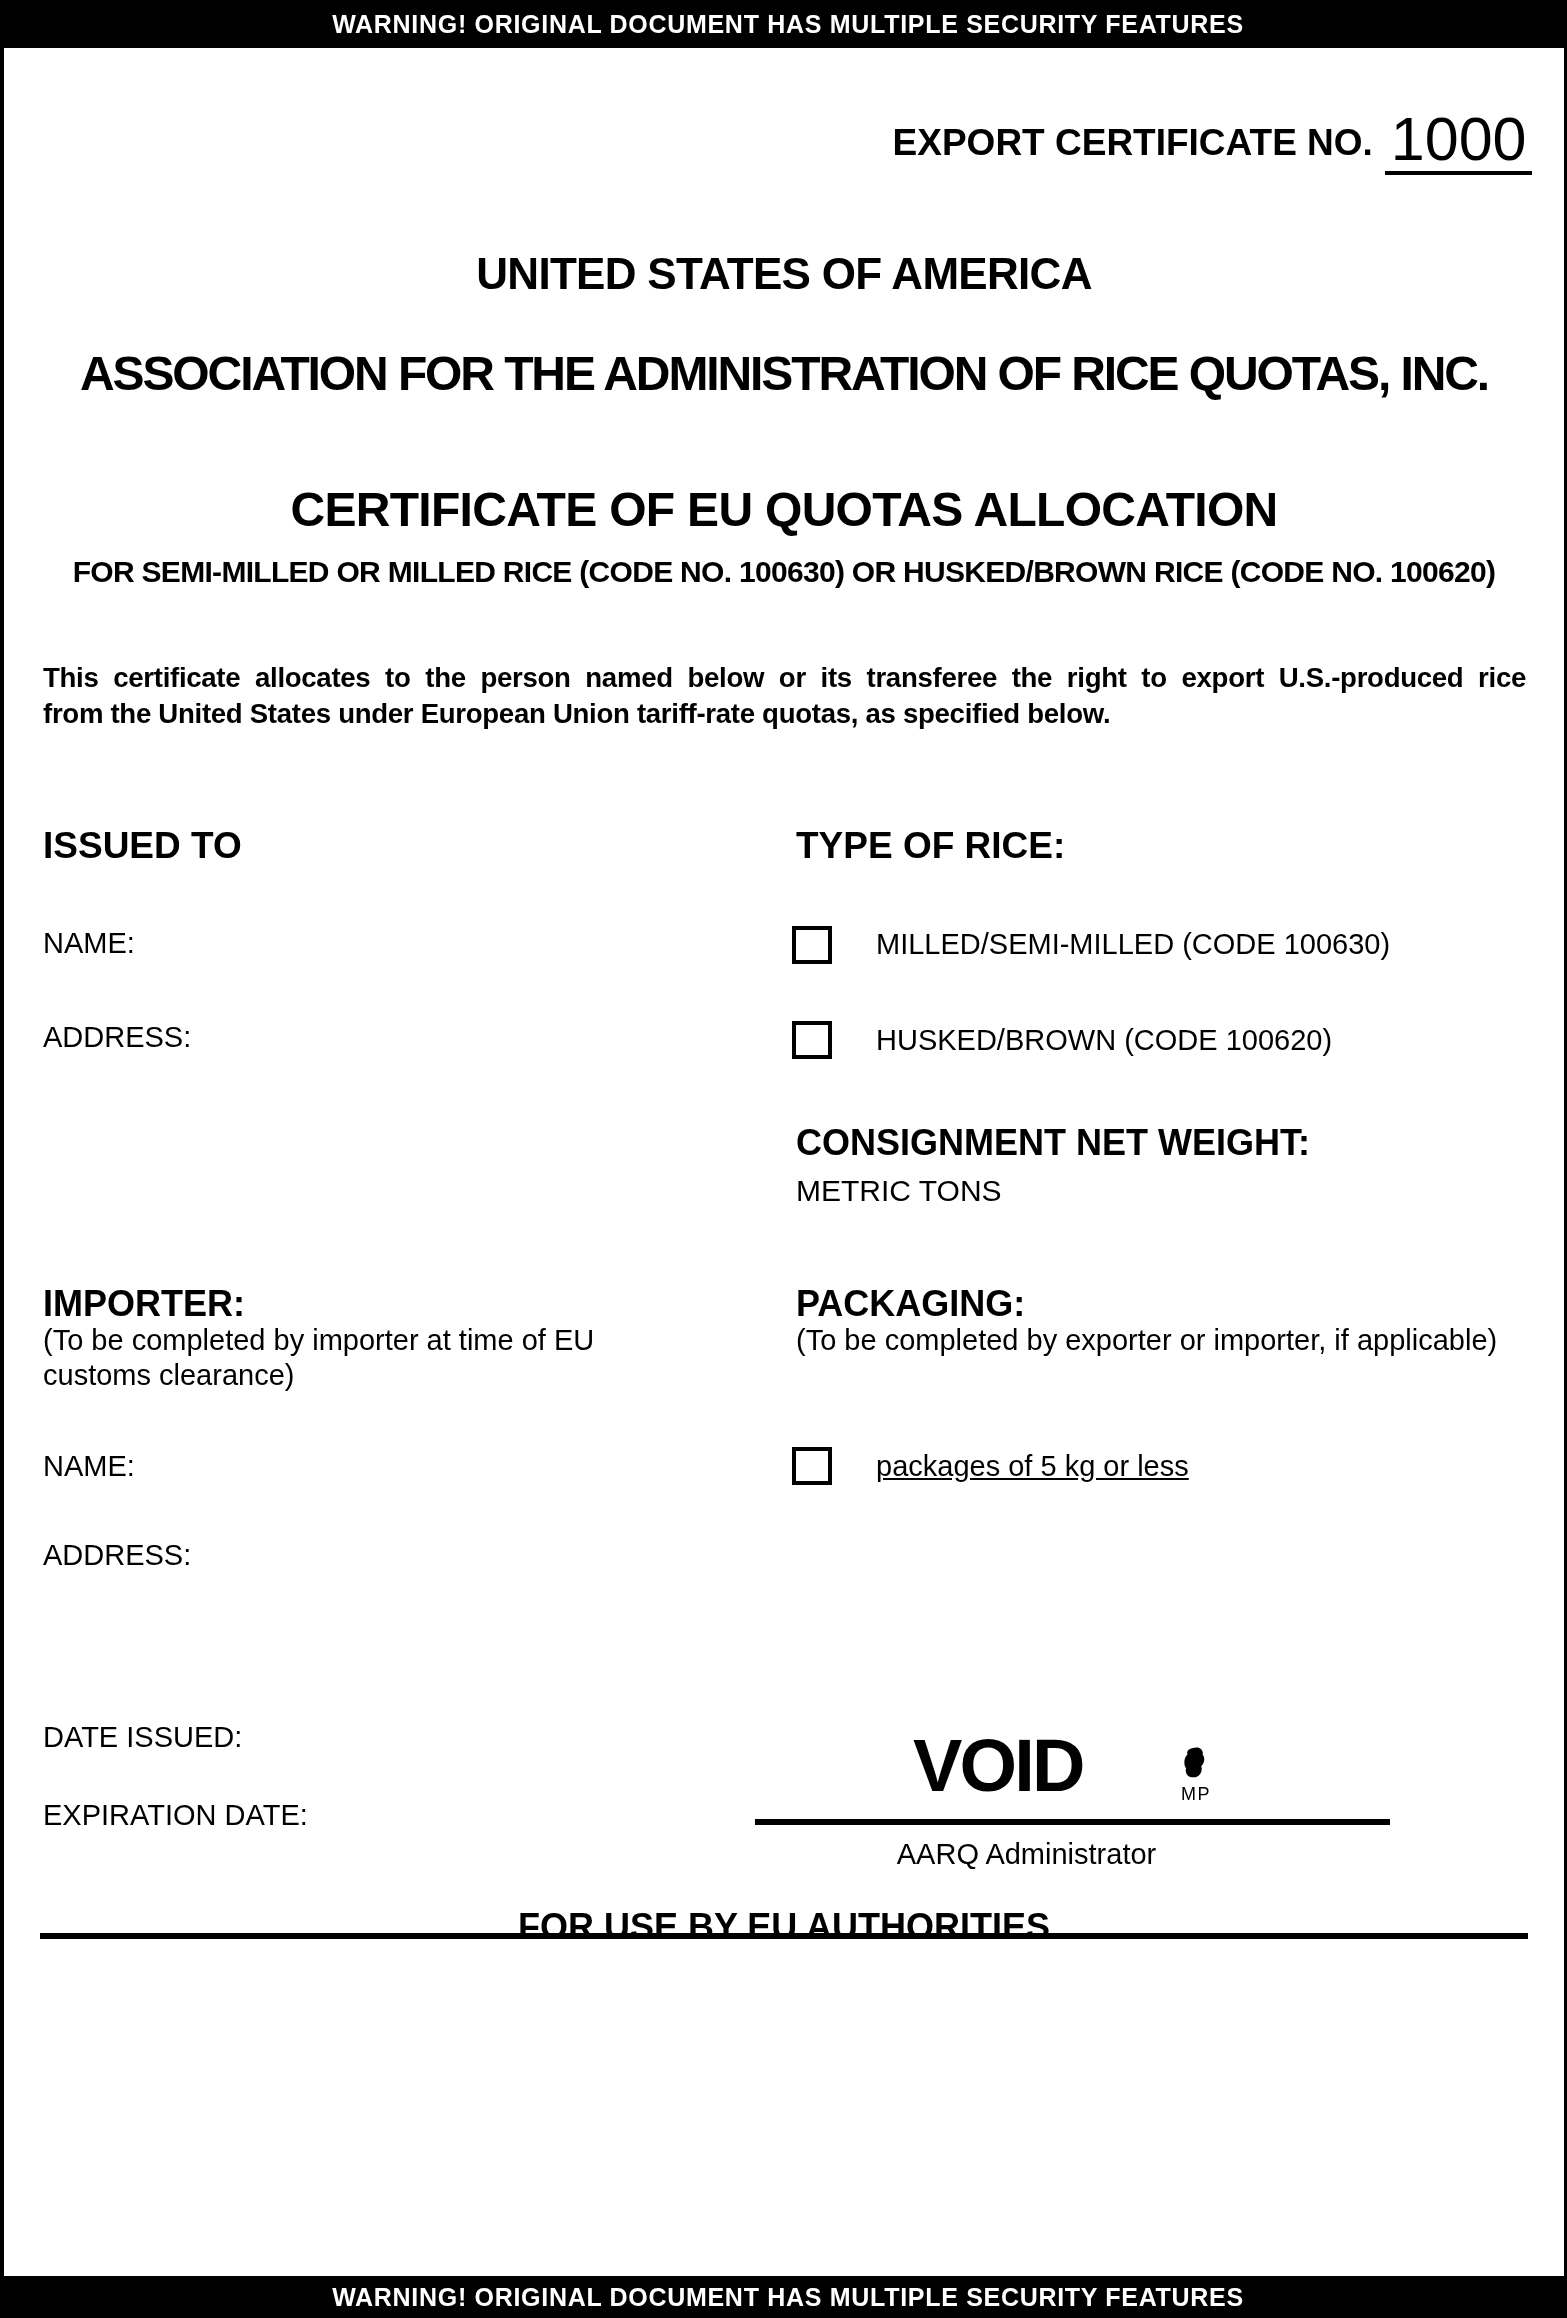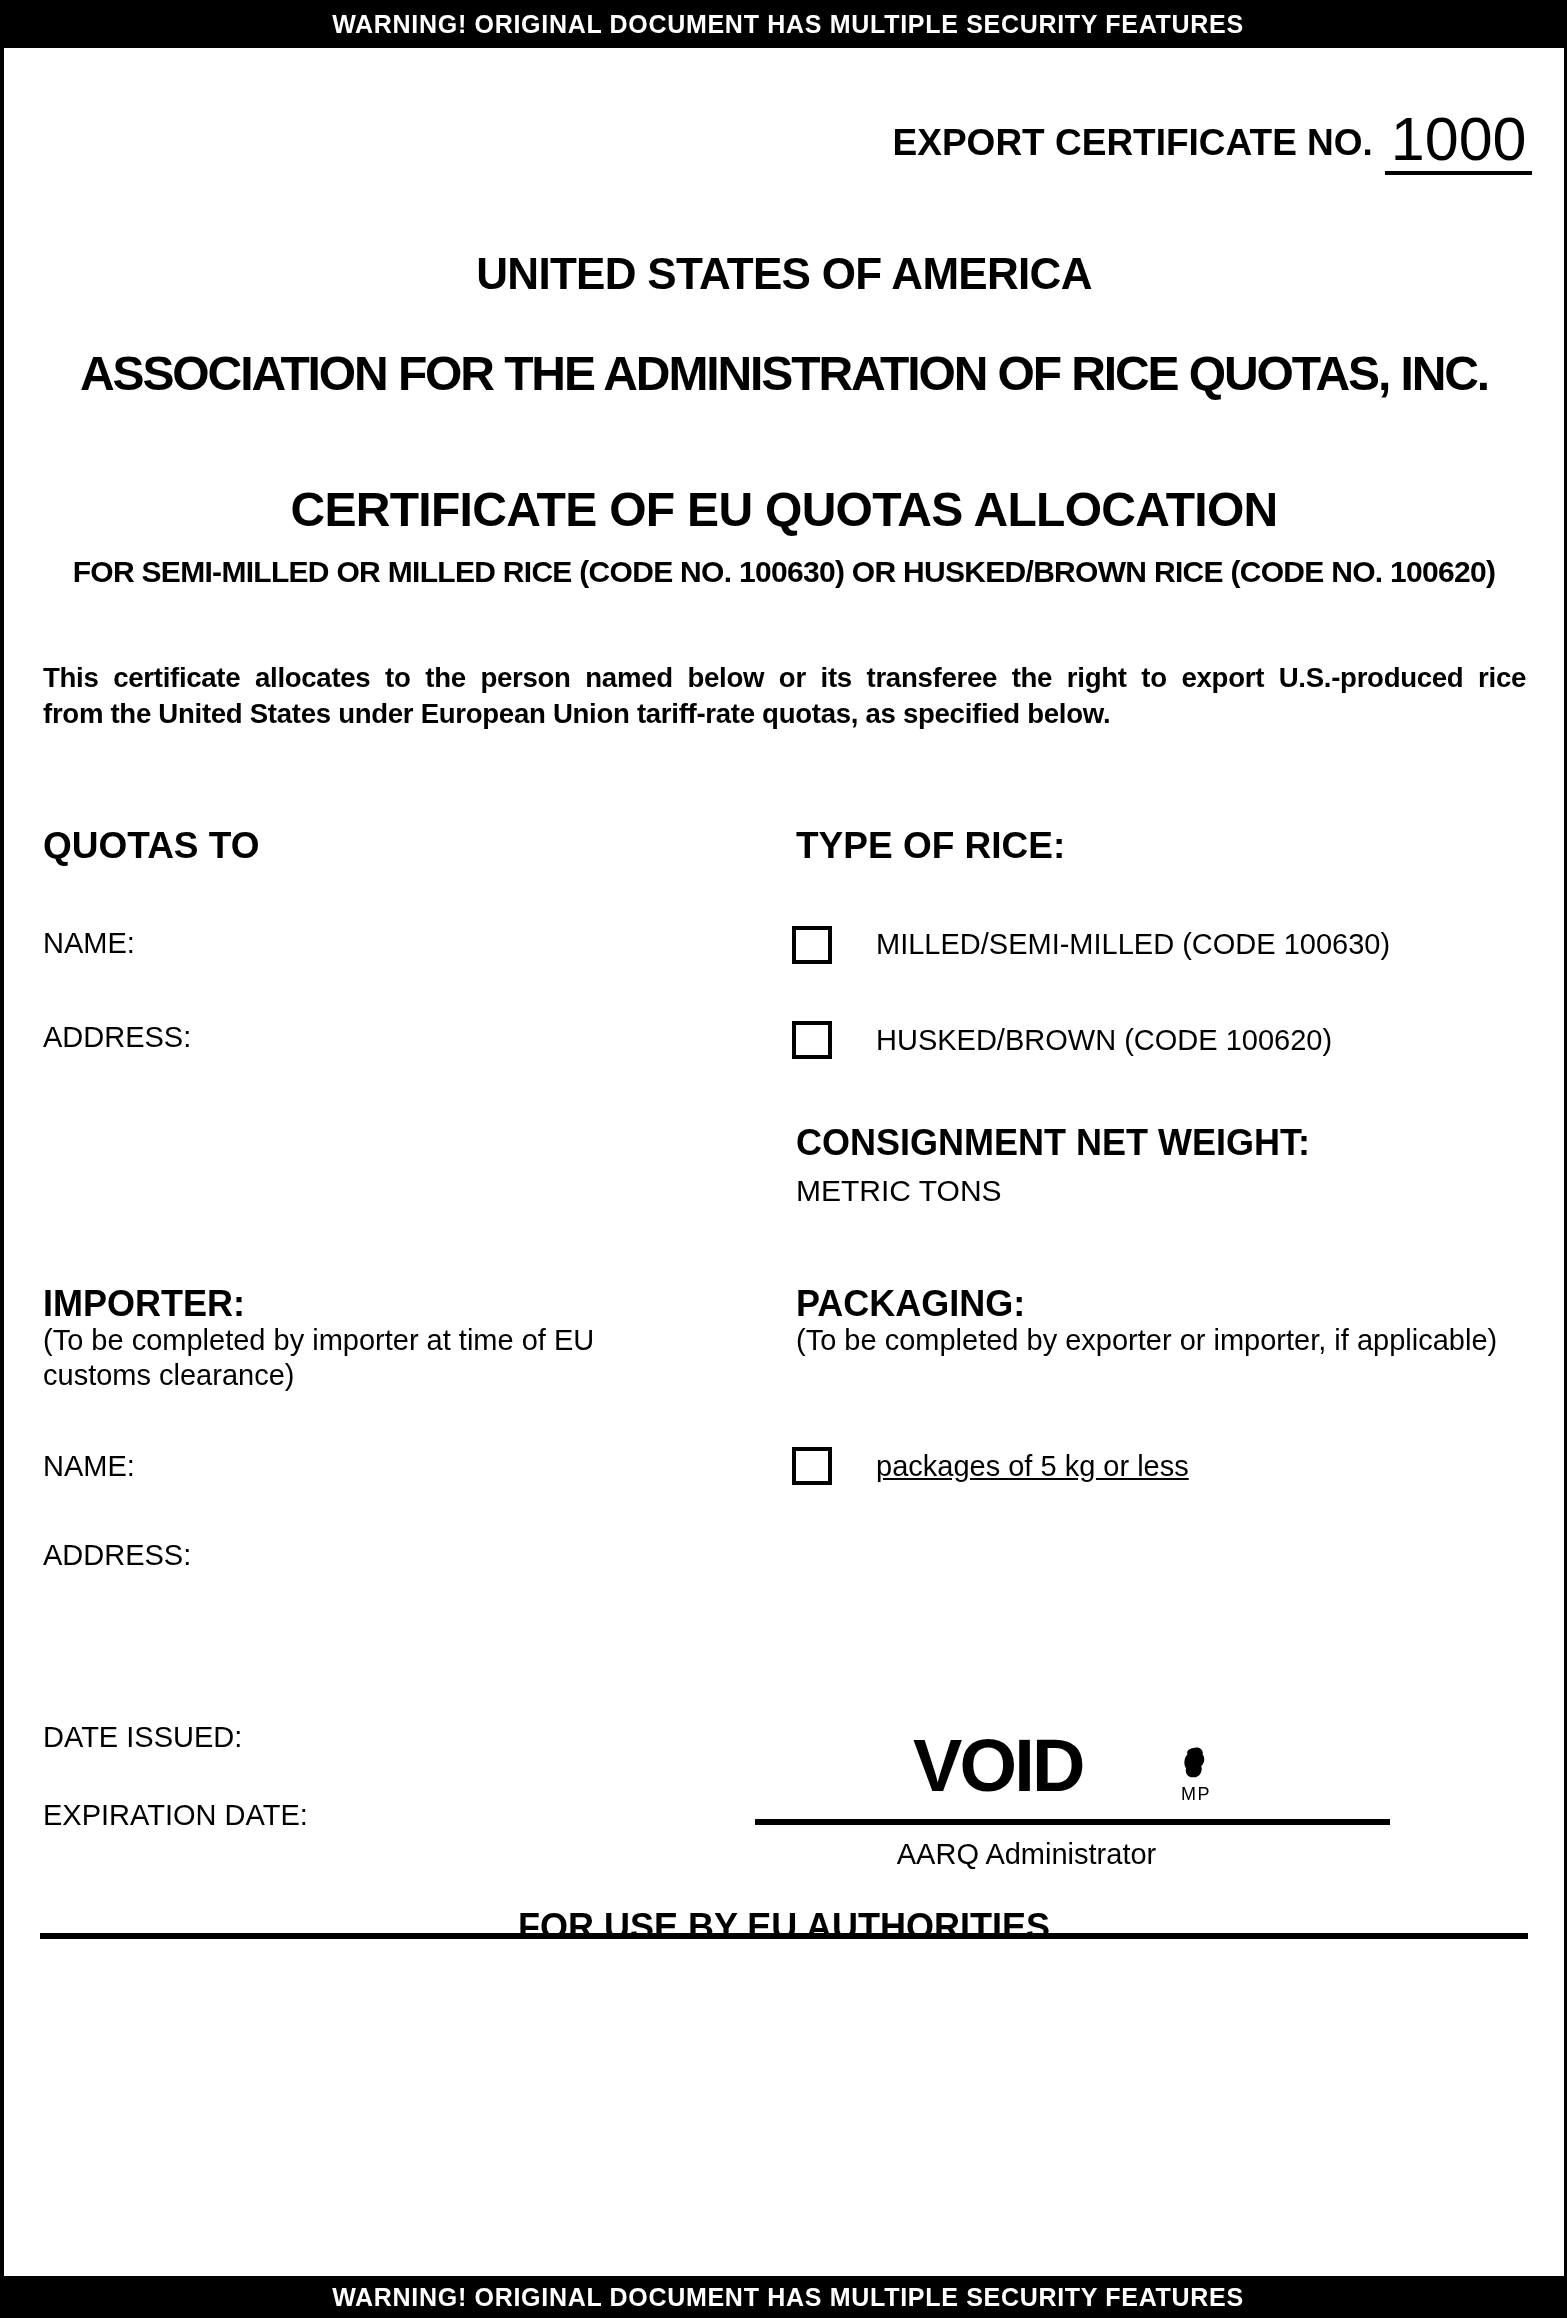--- a/index.html
+++ b/index.html
@@ -69,21 +69,21 @@
   <div class="abs centered title-country" style="top:252px;">UNITED STATES OF AMERICA</div>
   <div class="abs centered title-cert" style="top:486px;">CERTIFICATE OF EU QUOTAS ALLOCATION</div>
   <div class="abs centered title-org" style="top:350px;">ASSOCIATION FOR THE ADMINISTRATION OF RICE QUOTAS, INC.</div>
   <div class="abs centered subtitle" style="top:557px;">FOR SEMI-MILLED OR MILLED RICE (CODE NO. 100630) OR HUSKED/BROWN RICE (CODE NO. 100620)</div>
 
   <div class="intro" style="top:660px;">
     <div class="l1">This certificate allocates to the person named below or its transferee the right to export U.S.-produced rice</div>
     <div class="l2">from the United States under European Union tariff-rate quotas, as specified below.</div>
   </div>
 
-  <div class="abs sect" style="left:43px;top:827px;">QUOTAS TO</div>
+  <div class="abs sect" style="left:43px;top:827px;">ISSUED TO</div>
   <div class="abs lbl" style="left:43px;top:929px;">NAME:</div>
   <div class="abs lbl" style="left:43px;top:1023px;">ADDRESS:</div>
 
   <div class="abs sect" style="left:796px;top:827px;">TYPE OF RICE:</div>
 
   <div class="cb" style="left:792px;top:926px;"></div>
   <div class="abs lbl" style="left:876px;top:930px;">MILLED/SEMI-MILLED (CODE 100630)</div>
 
   <div class="cb" style="left:792px;top:1021px;"></div>
   <div class="abs lbl" style="left:876px;top:1026px;">HUSKED/BROWN (CODE 100620)</div>

